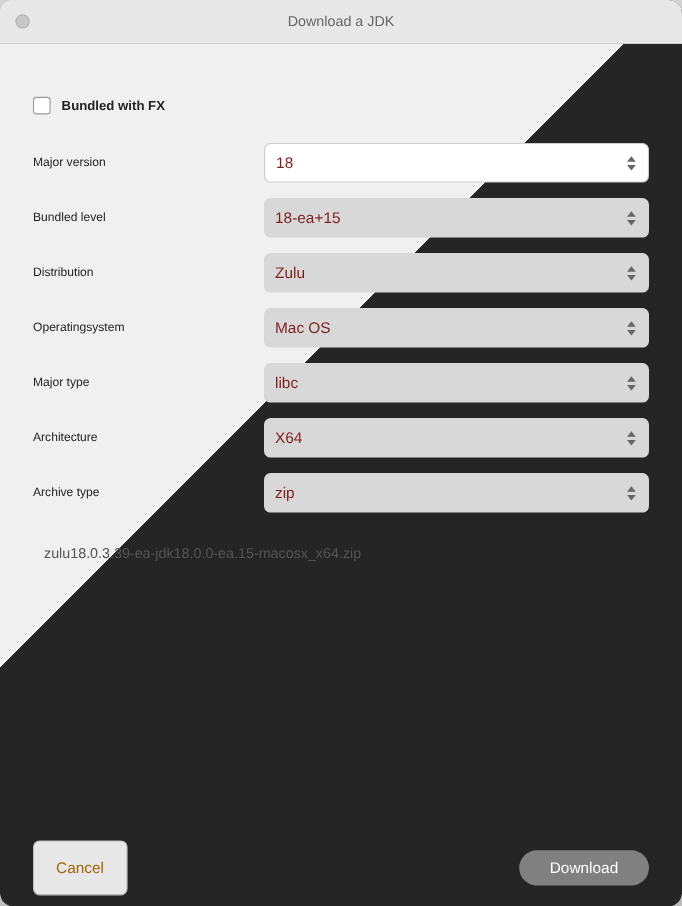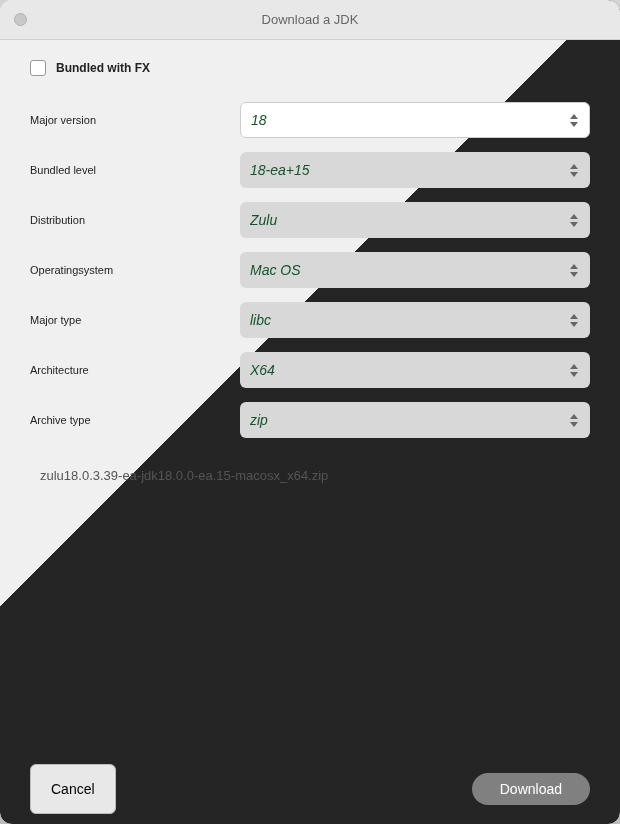--- a/index.html
+++ b/index.html
@@ -20,20 +20,21 @@
     .dialog-window {
       width: 620px;
       height: 824px;
       background: #f0f0f0;
       border-radius: 12px;
       box-shadow: 0 20px 60px rgba(0,0,0,0.4);
       overflow: hidden;
       position: relative;
       display: flex;
       flex-direction: column;
+      gap: 28px;
     }
 
     
     .dialog-window::after {
       content: '';
       position: absolute;
       top: 0;
       left: 0;
       width: 100%;
       height: 100%;
@@ -144,24 +145,23 @@
     .form-select {
       width: 100%;
       height: 36px;
       appearance: none;
       -webkit-appearance: none;
       background: #d8d8d8;
       border: none;
       border-radius: 6px;
       padding: 0 36px 0 10px;
       font-size: 14px;
-      color: #14532d;
+      color: #7f1d1d;
       cursor: pointer;
       outline: none;
-      font-style: italic;
     }
 
     .form-select.light-bg {
       background: #fff;
       border: 1px solid #ccc;
     }
 
     .filename-area {
       margin-top: 24px;
       padding: 0 10px;
@@ -185,21 +185,21 @@
       z-index: 1;
       margin-top: auto;
     }
 
     .btn-cancel {
       padding: 16px 20px;
       background: #e8e8e8;
       border: 1px solid #bbb;
       border-radius: 6px;
       font-size: 14px;
-      color: #000000;
+      color: #a16207;
       cursor: pointer;
       font-family: inherit;
     }
 
     .btn-download {
       padding: 8px 28px;
       background: #808080;
       border: none;
       border-radius: 16px;
       font-size: 14px;

